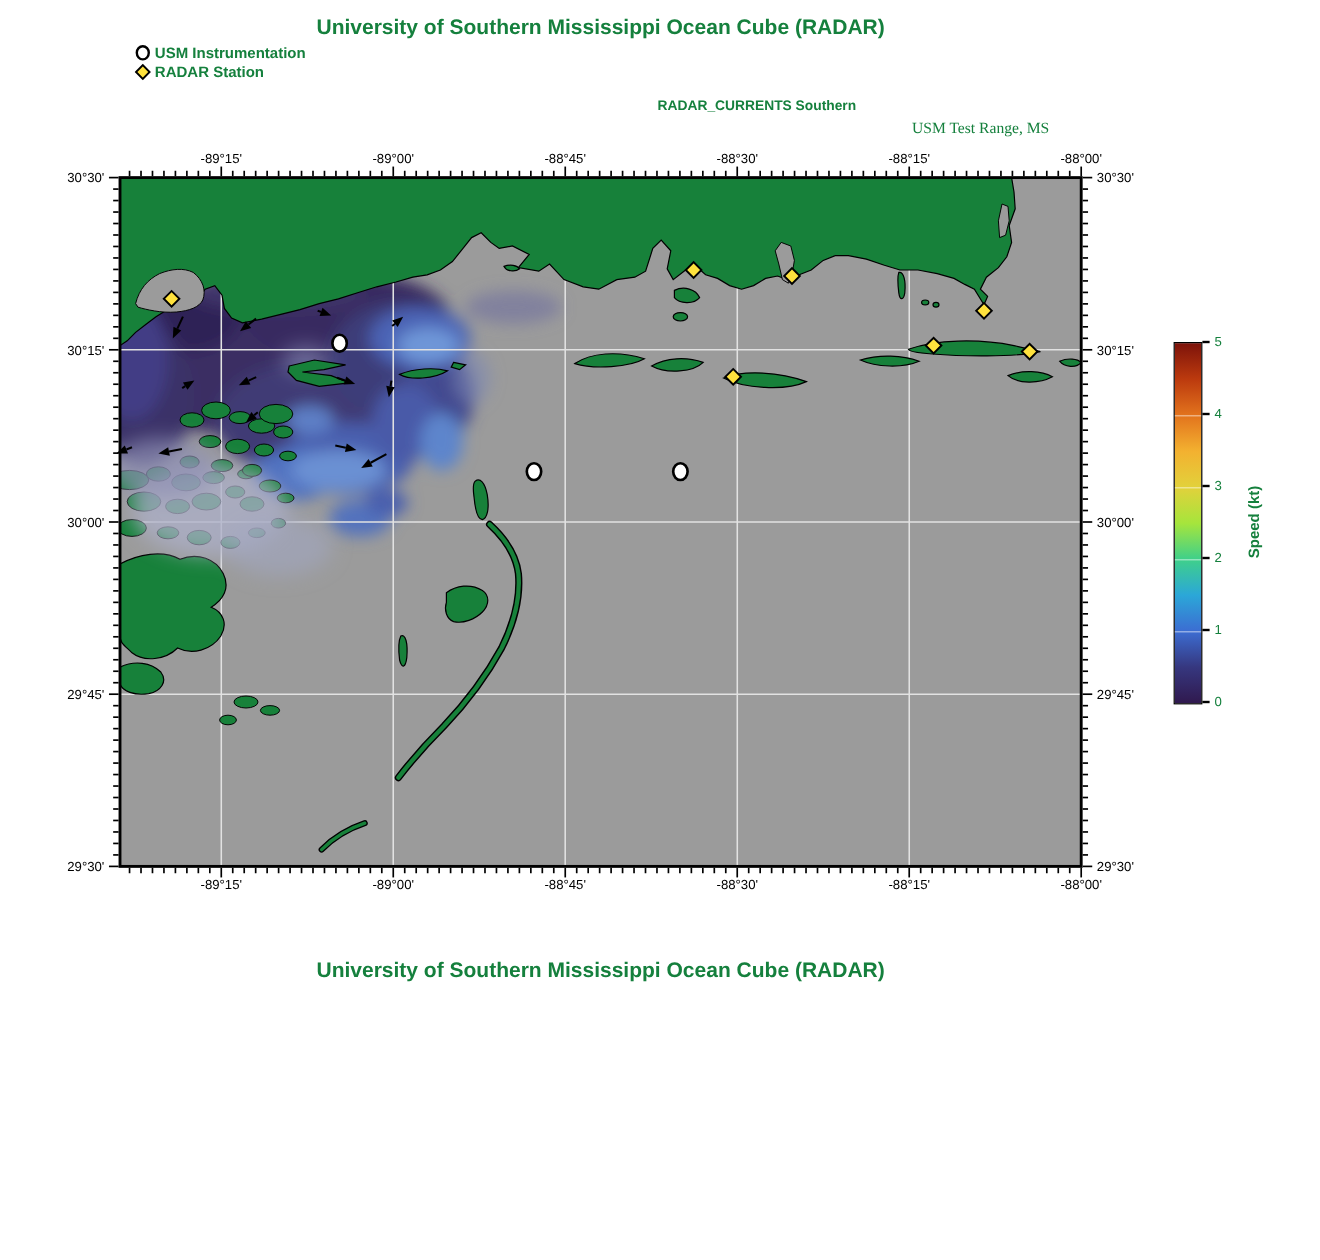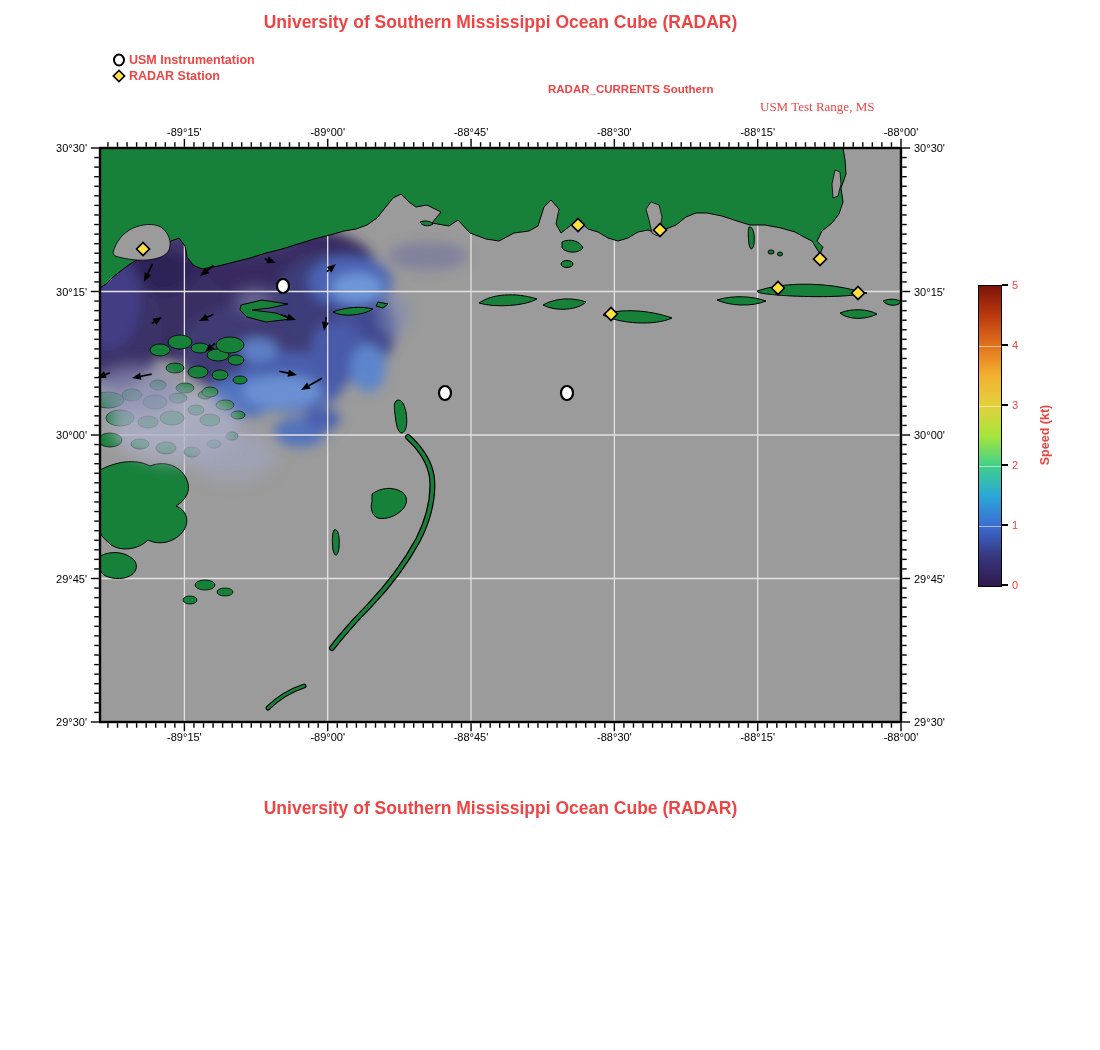--- a/index.html
+++ b/index.html
@@ -1,22 +1,22 @@
 <!DOCTYPE html>
 <html><head>
 <meta charset="utf-8">
 <style>
   html,body{margin:0;padding:0;background:#ffffff;}
   .page{position:relative;width:1100px;height:1050px;background:#ffffff;overflow:hidden;
-        font-family:"Liberation Sans",sans-serif;color:#ef4444;}
+        font-family:"Liberation Sans",sans-serif;color:#15803d;}
   .title-top{position:absolute;left:0;top:12px;width:1001px;text-align:center;
              font-size:17.5px;font-weight:700;}
   .title-bottom{position:absolute;left:0;top:798px;width:1001px;text-align:center;
              font-size:17.5px;font-weight:700;}
-  .legend{position:absolute;left:112px;top:52px;}
+  .legend{position:absolute;left:112px;top:36px;}
   .legend-row{display:flex;align-items:center;height:16px;}
   .legend-row svg{flex:0 0 auto;margin-right:3px;}
   .legend-label{font-size:12.5px;font-weight:700;line-height:15px;}
   .vbox{position:absolute;left:547px;top:40px;width:348px;height:39px;
         border:2.2px solid #000;box-sizing:border-box;background:#fff;padding-top:1px;}
   .vrow{position:relative;height:11.8px;}
   .vlabel{position:absolute;left:4px;top:0;font-size:12px;font-weight:700;line-height:11.5px;}
   .varrow{position:absolute;right:3px;top:1px;height:10px;display:flex;align-items:center;}
   .shaft{flex:1;height:1.7px;background:#000;}
   .head{width:0;height:0;border-left:13px solid #000;border-top:4.6px solid transparent;

